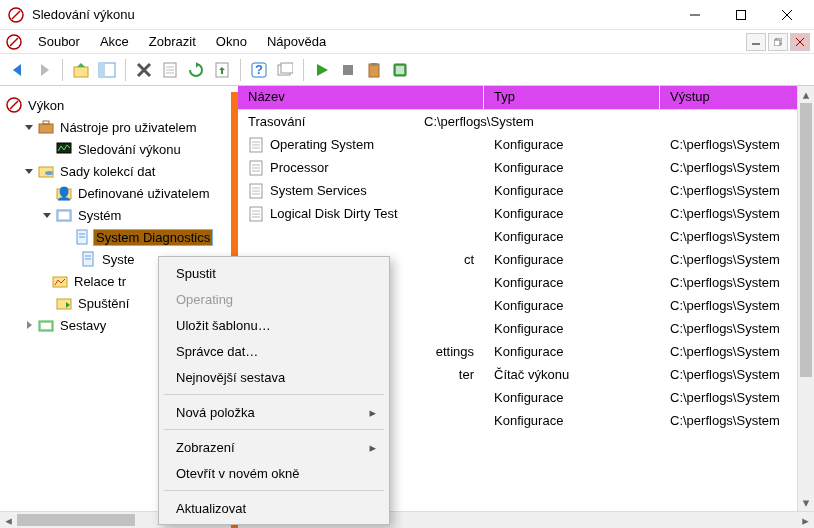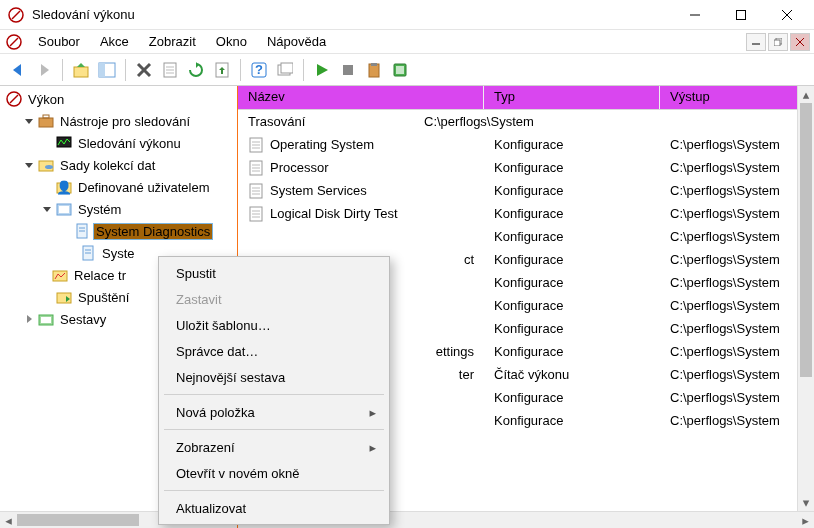--- a/index.html
+++ b/index.html
@@ -13,21 +13,21 @@
   
   .menubar { height: 24px; display:flex; align-items:center; padding: 0 4px; border-bottom: 1px solid #e5e5e5; }
   .menubar .mbtn { padding: 2px 10px; }
   .mdibtn { width:20px; height:18px; display:flex; align-items:center; justify-content:center; border:1px solid #ccc; margin-left:2px; background:#f5f5f5; }
   
   .toolbar { height: 32px; display:flex; align-items:center; padding: 0 6px; border-bottom: 1px solid #d0d0d0; gap:2px; background:#fff; }
   .tbtn { width:24px; height:24px; display:flex; align-items:center; justify-content:center; border-radius:2px; }
   .tsep { width:1px; height:22px; background:#ccc; margin:0 4px; }
   
   .main { position:absolute; top:86px; left:0; right:0; bottom:0; display:flex; }
-  .treepane { width:238px; border-right:1px solid #f97316; overflow:auto; position:relative; }
+  .treepane { width:238px; border-right:7px solid #f97316; overflow:auto; position:relative;margin-top:6px; }
   .listpane { flex:1; overflow:hidden; position:relative; }
   
   .tree { padding:2px 0 60px 0; }
   .node { display:flex; align-items:center; height:22px; white-space:nowrap; padding-right:6px; }
   .node .exp { width:14px; height:14px; display:flex; align-items:center; justify-content:center; color:#666; cursor:pointer; }
   .node .tic { width:16px; height:16px; margin:0 4px 0 2px; display:flex; align-items:center; justify-content:center; }
   .node .lbl { padding:0 2px; }
   .node.sel { background:transparent; }
   .node.sel .lbl { background:#a16207; outline:1px solid #7bb5e0; }
   
@@ -231,21 +231,21 @@
               <svg width="10" height="10">
                 <path d="M1 3 L9 3 L5 8 Z" fill="#444"></path>
               </svg>
             </span>
             <span class="tic">
               <svg width="16" height="16">
                 <rect x="1" y="5" width="14" height="9" fill="#d99a4e" stroke="#a46b28"></rect>
                 <rect x="5" y="2" width="6" height="3" fill="none" stroke="#a46b28"></rect>
               </svg>
             </span>
-            <span class="lbl">Nástroje pro sledování</span>
+            <span class="lbl">Nástroje pro uživatelem</span>
           </div>
           <div class="node" style="padding-left: 40px;">
             <span class="exp"></span>
             <span class="tic">
               <svg width="16" height="16">
                 <rect x="1" y="2" width="14" height="10" fill="#222" stroke="#000"></rect>
                 <polyline points="2,10 5,5 8,9 11,4 14,7" fill="none" stroke="#3f3"></polyline>
               </svg>
             </span>
             <span class="lbl">Sledování výkonu</span>
@@ -503,21 +503,21 @@
       <span class="arrow">▸</span>
     </div>
   </div>
 </div>
 
 <div class="ctxmenu" id="ctxmenu">
     <div class="mi">
       <span>Spustit</span>
     </div>
     <div class="mi disabled">
-      <span>Zastavit</span>
+      <span>Operating</span>
     </div>
     <div class="mi">
       <span>Uložit šablonu…</span>
     </div>
     <div class="mi">
       <span>Správce dat…</span>
     </div>
     <div class="mi">
       <span>Nejnovější sestava</span>
     </div>

